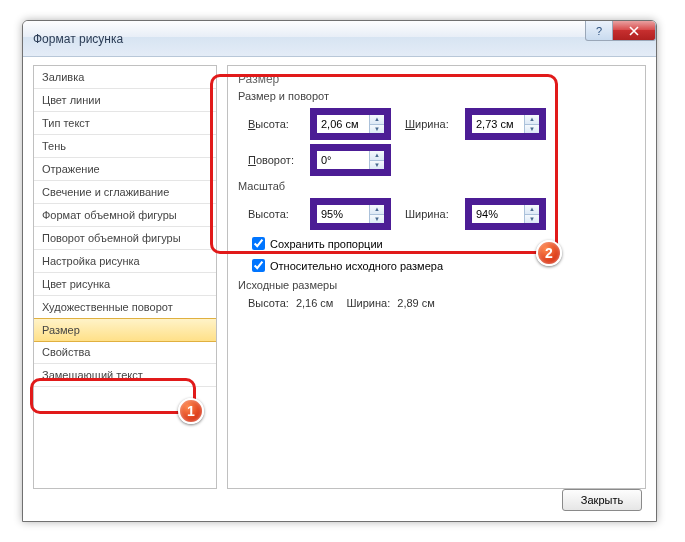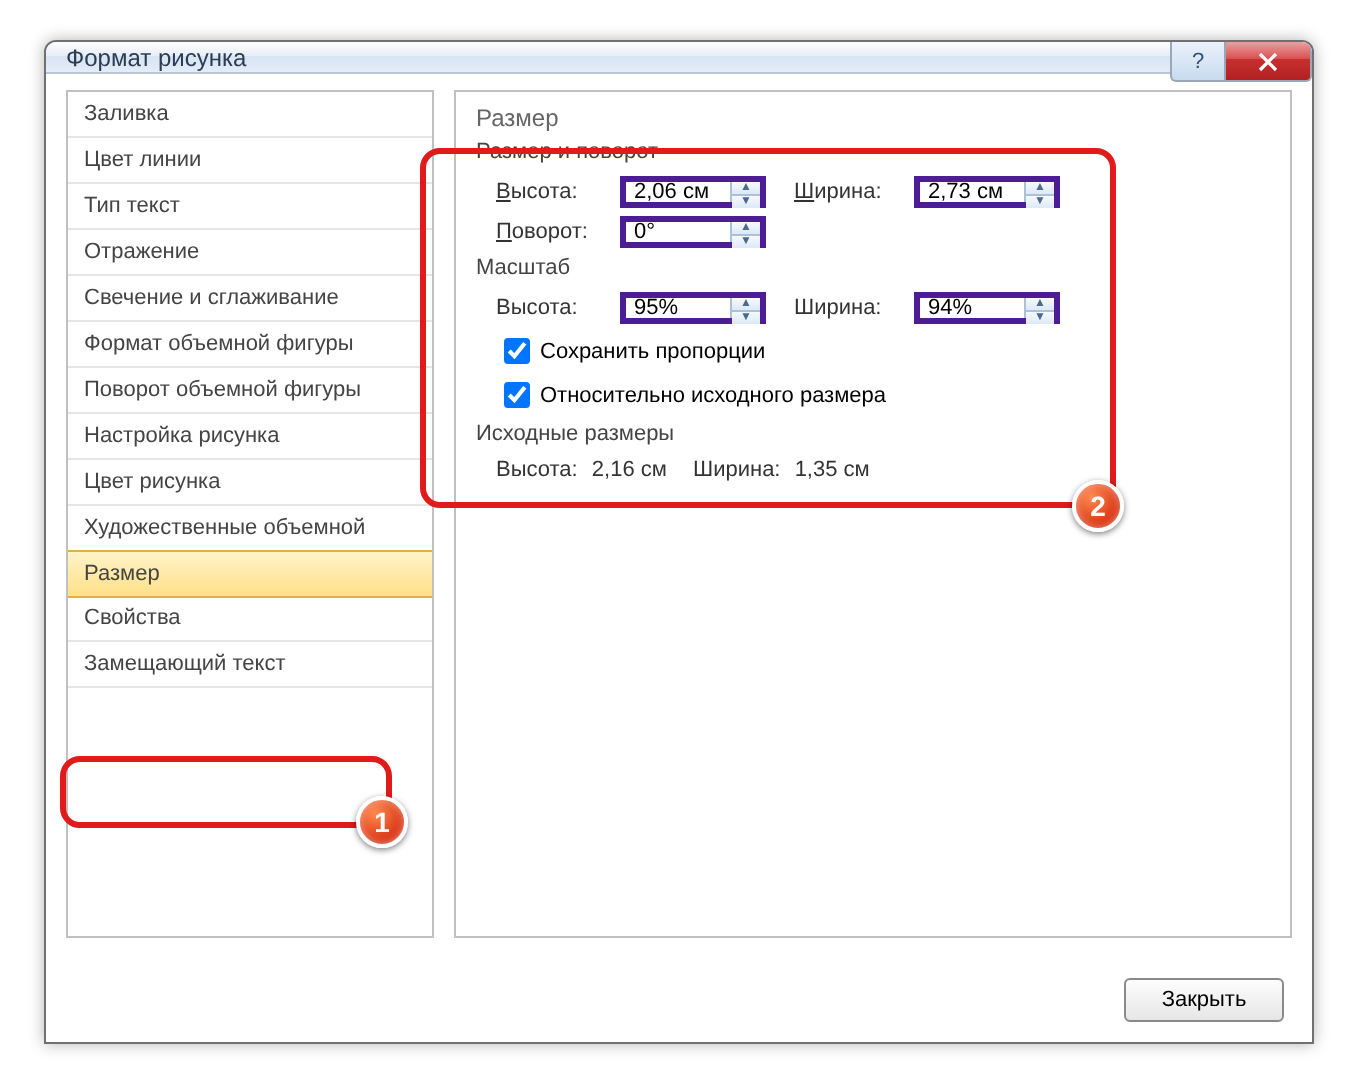--- a/index.html
+++ b/index.html
@@ -19,21 +19,21 @@
     top: 20px;
     width: 635px;
     height: 502px;
     border: 1px solid #707070;
     background: #fff;
     box-shadow: 0 0 8px rgba(0,0,0,0.3);
     border-radius: 6px 6px 0 0;
     overflow: hidden;
   }
   .titlebar {
-    height: 16px;
+    height: 36px;
     background: linear-gradient(#fdfdfe, #e8eef7 45%, #d7e4f2 46%, #e4ecf7);
     border-bottom: 1px solid #b8c7d8;
     display: flex;
     align-items: center;
     padding-left: 10px;
     position: relative;
   }
   .title-text {
     color: #2b3c55;
     font-size: 12px;
@@ -118,22 +118,22 @@
     display: flex;
     align-items: center;
     gap: 6px;
     margin: 4px 0;
     padding-left: 10px;
   }
   .lbl { width: 56px; color: #333; }
   .lbl u { text-decoration: underline; }
   .spinner {
     display: inline-flex;
-    border: 3px solid #4c1d95;
-    height: 16px;
+    border: 7px solid #4c1d95;
+    height: 32px;
     background: #fff;
   }
   .spinner input {
     border: none;
     width: 52px;
     padding: 0 4px;
     font-size: 11px;
     outline: none;
   }
   .spinner .arrows {
@@ -240,27 +240,28 @@
           </svg>
       </div>
     </div>
   </div>
 
   <div class="body">
     <div class="sidebar" id="sidebar">
         <div class="side-item">Заливка</div>
         <div class="side-item">Цвет линии</div>
         <div class="side-item">Тип текст</div>
+        <div class="side-item">Тень</div>
         <div class="side-item">Отражение</div>
         <div class="side-item">Свечение и сглаживание</div>
         <div class="side-item">Формат объемной фигуры</div>
         <div class="side-item">Поворот объемной фигуры</div>
         <div class="side-item">Настройка рисунка</div>
         <div class="side-item">Цвет рисунка</div>
-        <div class="side-item">Художественные объемной</div>
+        <div class="side-item">Художественные поворот</div>
         <div class="side-item selected">Размер</div>
         <div class="side-item">Свойства</div>
         <div class="side-item">Замещающий текст</div>
       </div>
 
     <div class="content">
       <div class="section-header">Размер</div>
 
       <div class="group-title">Размер и поворот</div>
       <div class="row">
@@ -318,21 +319,21 @@
       <div class="cb-row">
         <input type="checkbox" checked="" style="">
         <span>Относительно исходного размера</span>
       </div>
 
       <div class="group-title">Исходные размеры</div>
       <div class="orig-row">
         <span>Высота:</span>
         <span style="margin-right:10px;">2,16 см</span>
         <span>Ширина:</span>
-        <span>1,35 см</span>
+        <span>2,89 см</span>
       </div>
     </div>
   </div>
 
   <div class="footer">
     <button class="btn" style="min-width:80px;">Закрыть</button>
   </div>
 </div>
 
 <div class="anno-box b1"></div>

